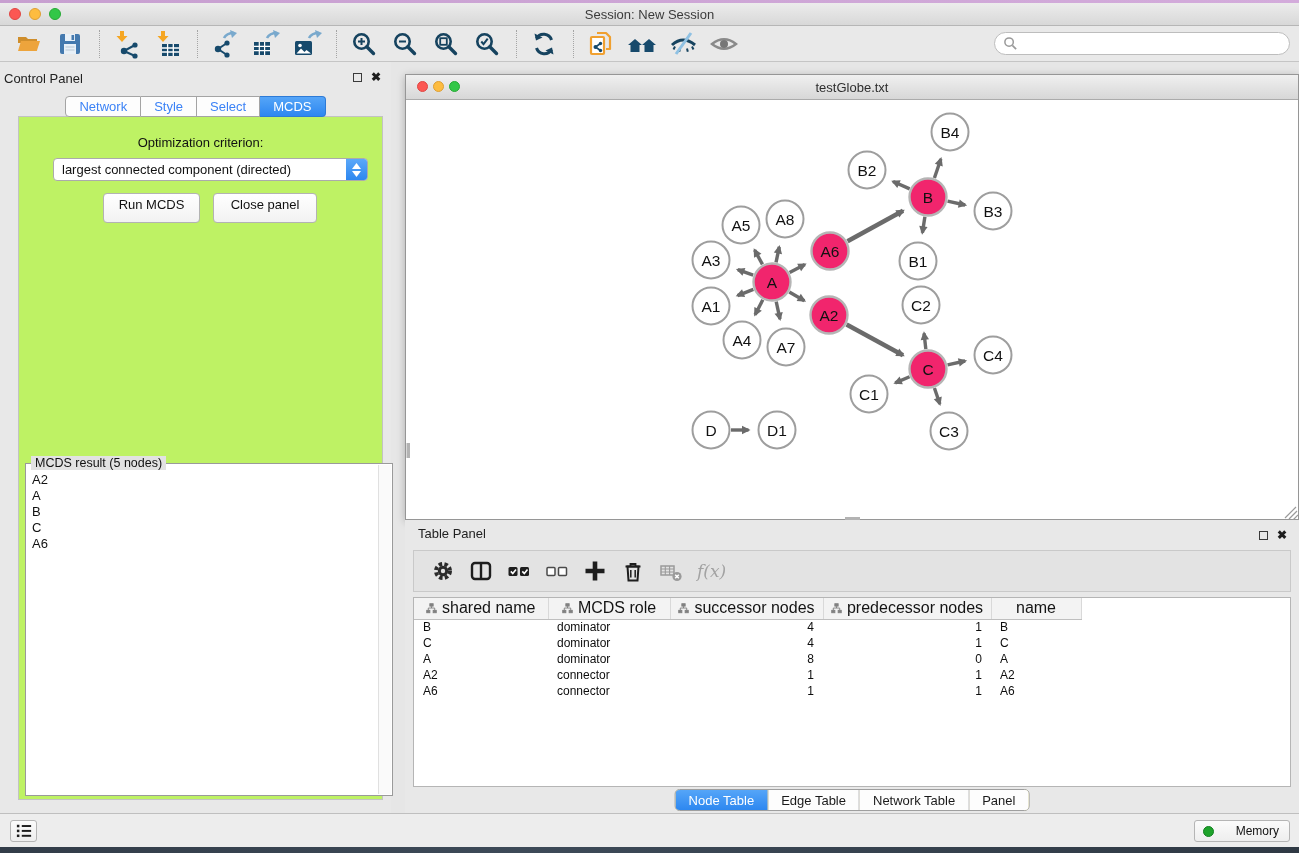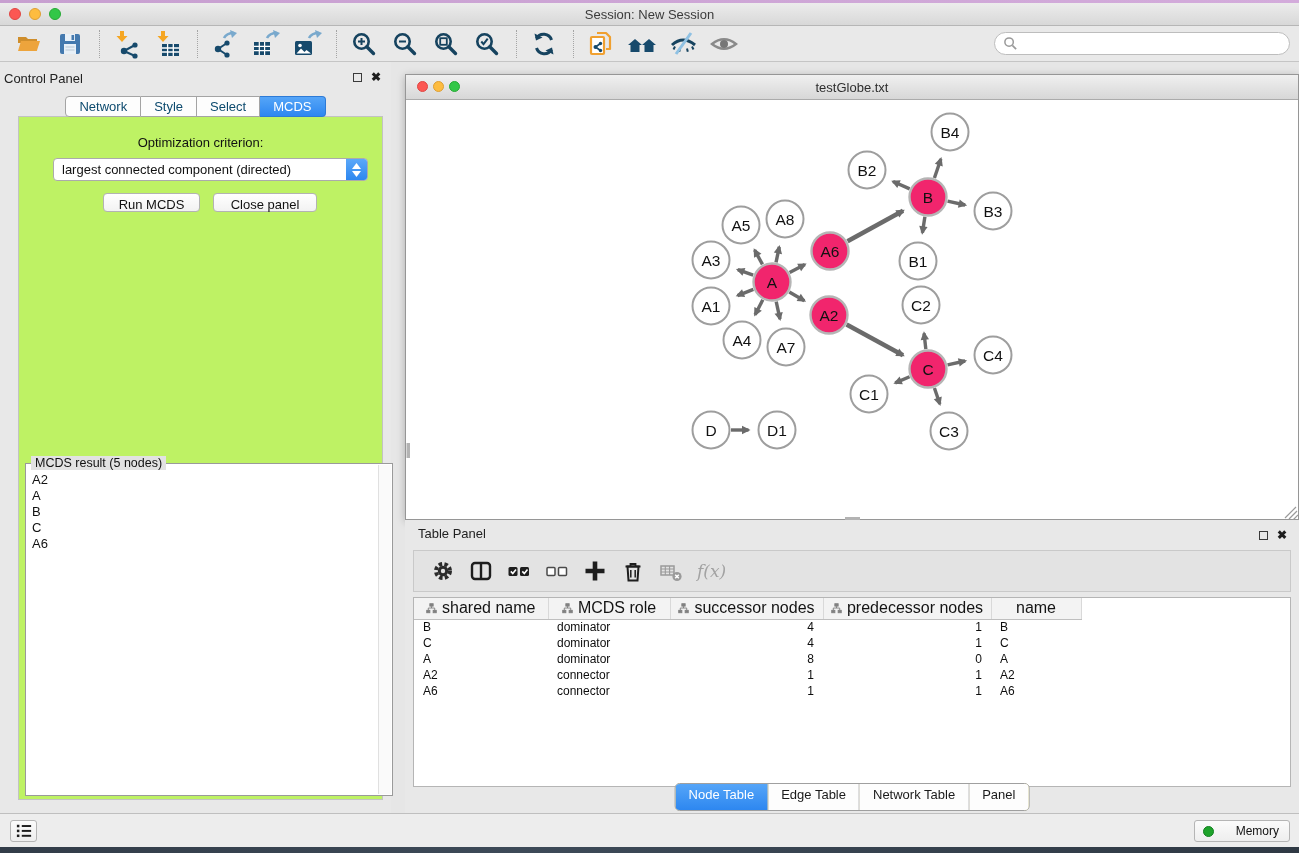--- a/index.html
+++ b/index.html
@@ -23,31 +23,31 @@
 
   
   .control-panel { position:absolute; left:0; top:62px; width:391px; height:751px; background:#e8e8e8; }
   .cp-title { position:absolute; left:4px; top:9px; font-size:13px; color:#222; }
   .panel-ctl { position:absolute; top:10px; display:flex; gap:9px; align-items:center; }
   .cp .panel-ctl { right:10px; }
   .float-box { width:9px; height:9px; border:1.5px solid #3a3a3a; display:inline-block; background:transparent; }
   .close-x { font-size:12px; font-weight:bold; color:#1d1d1d; line-height:10px; }
 
   .cp-tabs { position:absolute; top:34px; left:0; right:0; display:flex; justify-content:center; z-index:3; }
-  .cp-tab { height:21px; line-height:20px; padding:0 13px; font-size:13px; color:#0c4a6e; background:#fdfdfd; border:1px solid #a4a4a4; border-left:none; }
+  .cp-tab { height:21px; line-height:20px; padding:0 13px; font-size:13px; color:#3b82f6; background:#fdfdfd; border:1px solid #a4a4a4; border-left:none; }
   .cp-tab:first-child { border-left:1px solid #a4a4a4; border-radius:4px 0 0 4px; }
   .cp-tab:last-child { border-radius:0 4px 4px 0; }
   .cp-tab.selected { background:linear-gradient(#55a5f8,#2d87f0); color:#fff; border-color:#2d7ad6; }
 
   .cp-body { position:absolute; left:8px; right:8px; top:54px; bottom:13px; background:#bef264; border:1px solid #c2c2c2;margin-left:10px; }
   .opt-label { position:absolute; top:18px; left:0; right:0; text-align:center; font-size:13px; color:#111; }
   .dropdown { position:absolute; left:34px; top:41px; width:315px; height:23px; background:#fff; border:1px solid #ababab; border-radius:4px; display:flex; align-items:center; }
   .dropdown .dd-value { flex:1; font-size:13px; padding-left:8px; color:#111; white-space:nowrap; }
   .dd-stepper { width:21px; height:21px; margin-right:0px; background:linear-gradient(#5ba8f9,#2d87f0); border-radius:0 3px 3px 0; display:flex; flex-direction:column; align-items:center; justify-content:center; gap:2px; }
-  .mac-btn { position:absolute; height:19px; background:linear-gradient(#ffffff,#f2f2f2); border:1px solid #b3b3b3; border-radius:4px; font-size:13px; color:#111; text-align:center; line-height:21px; }
+  .mac-btn { position:absolute; height:30px; background:linear-gradient(#ffffff,#f2f2f2); border:1px solid #b3b3b3; border-radius:4px; font-size:13px; color:#111; text-align:center; line-height:21px; }
   .btn-run { left:84px; top:76px; width:97px; }
   .btn-close { left:194px; top:76px; width:104px; }
 
   .result-box { position:absolute; left:6px; width:368px; top:346px; bottom:3px; border:1px solid #9a9a9a; background:#fff; }
   .result-legend { position:absolute; top:-8px; left:5px; background:#e2e2e2; padding:0 4px; font-size:12.5px; color:#111; }
   .result-list { position:absolute; inset:1px 14px 1px 1px; padding:7px 0 0 5px; font-size:13px; line-height:16px; color:#111; overflow:hidden; }
   .result-scroll { position:absolute; top:1px; bottom:1px; right:1px; width:13px; background:#fafafa; border-left:1px solid #e0e0e0; }
 
   
   .net-window { position:absolute; left:405px; top:62px; width:894px; height:446px; background:#fff; border:1px solid #969696; box-shadow:0 2px 8px rgba(0,0,0,0.25);margin-top:12px; }
@@ -66,21 +66,21 @@
   .fx-label { font-family:"DejaVu Serif", serif; font-style:italic; font-size:17px; color:#a2a2a2; margin-left:2px; }
 
   .tp-tablewrap { position:absolute; left:8px; right:8px; top:77px; height:190px; background:#fff; border:1px solid #b5b5b5; overflow:hidden; }
   table.data { border-collapse:collapse; table-layout:fixed; width:100%; }
   table.data th { height:21px; background:#f3f3f3; border-bottom:1px solid #bfbfbf; border-right:1px solid #d9d9d9; font-weight:normal; font-size:16px; color:#141414; }
   table.data th .hcell { display:flex; align-items:center; justify-content:center; gap:5px; }
   table.data th.filler { background:#fff; border:none; }
   table.data td { font-size:12px; color:#0d0d0d; height:16px; padding:0 9px; white-space:nowrap; }
   td.al { text-align:left; } td.ar { text-align:right; }
 
-  .tp-tabs { position:absolute; bottom:2px; left:50%; transform:translateX(-50%); display:flex; height:28px; background:#fef9c3; border:1px solid #9f9f9f; border-radius:5px; overflow:hidden; }
+  .tp-tabs { position:absolute; bottom:2px; left:50%; transform:translateX(-50%); display:flex; height:22px; background:#fef9c3; border:1px solid #9f9f9f; border-radius:5px; overflow:hidden; }
   .tp-tab { padding:0 13px; font-size:13px; line-height:21px; color:#1a1a1a; border-right:1px solid #ababab; background:#fdfdfd; }
   .tp-tab:last-child { border-right:none; }
   .tp-tab.selected { background:linear-gradient(#55a5f8,#2d87f0); color:#fff; }
 
   
   .status-bar { position:absolute; left:0; top:813px; width:100%; height:34px; background:#ededed; border-top:1px solid #bfbfbf; }
   .sb-listbtn { position:absolute; left:10px; top:6px; width:27px; height:22px; background:linear-gradient(#fbfbfb,#eee); border:1px solid #b5b5b5; border-radius:3px; display:flex; align-items:center; justify-content:center; }
   .sb-memory { position:absolute; right:9px; top:6px; height:22px; padding:0 10px 0 8px; background:linear-gradient(#fbfbfb,#eee); border:1px solid #b5b5b5; border-radius:3px; display:flex; align-items:center; gap:22px; font-size:12px; color:#111; }
   .mem-dot { width:11px; height:11px; border-radius:50%; background:#1ea32b; border:1px solid #128021; }
   .bottom-strip { position:absolute; left:0; bottom:0; width:100%; height:6px; background:linear-gradient(90deg,#323c48,#3d4a58 40%,#2f3944); }

